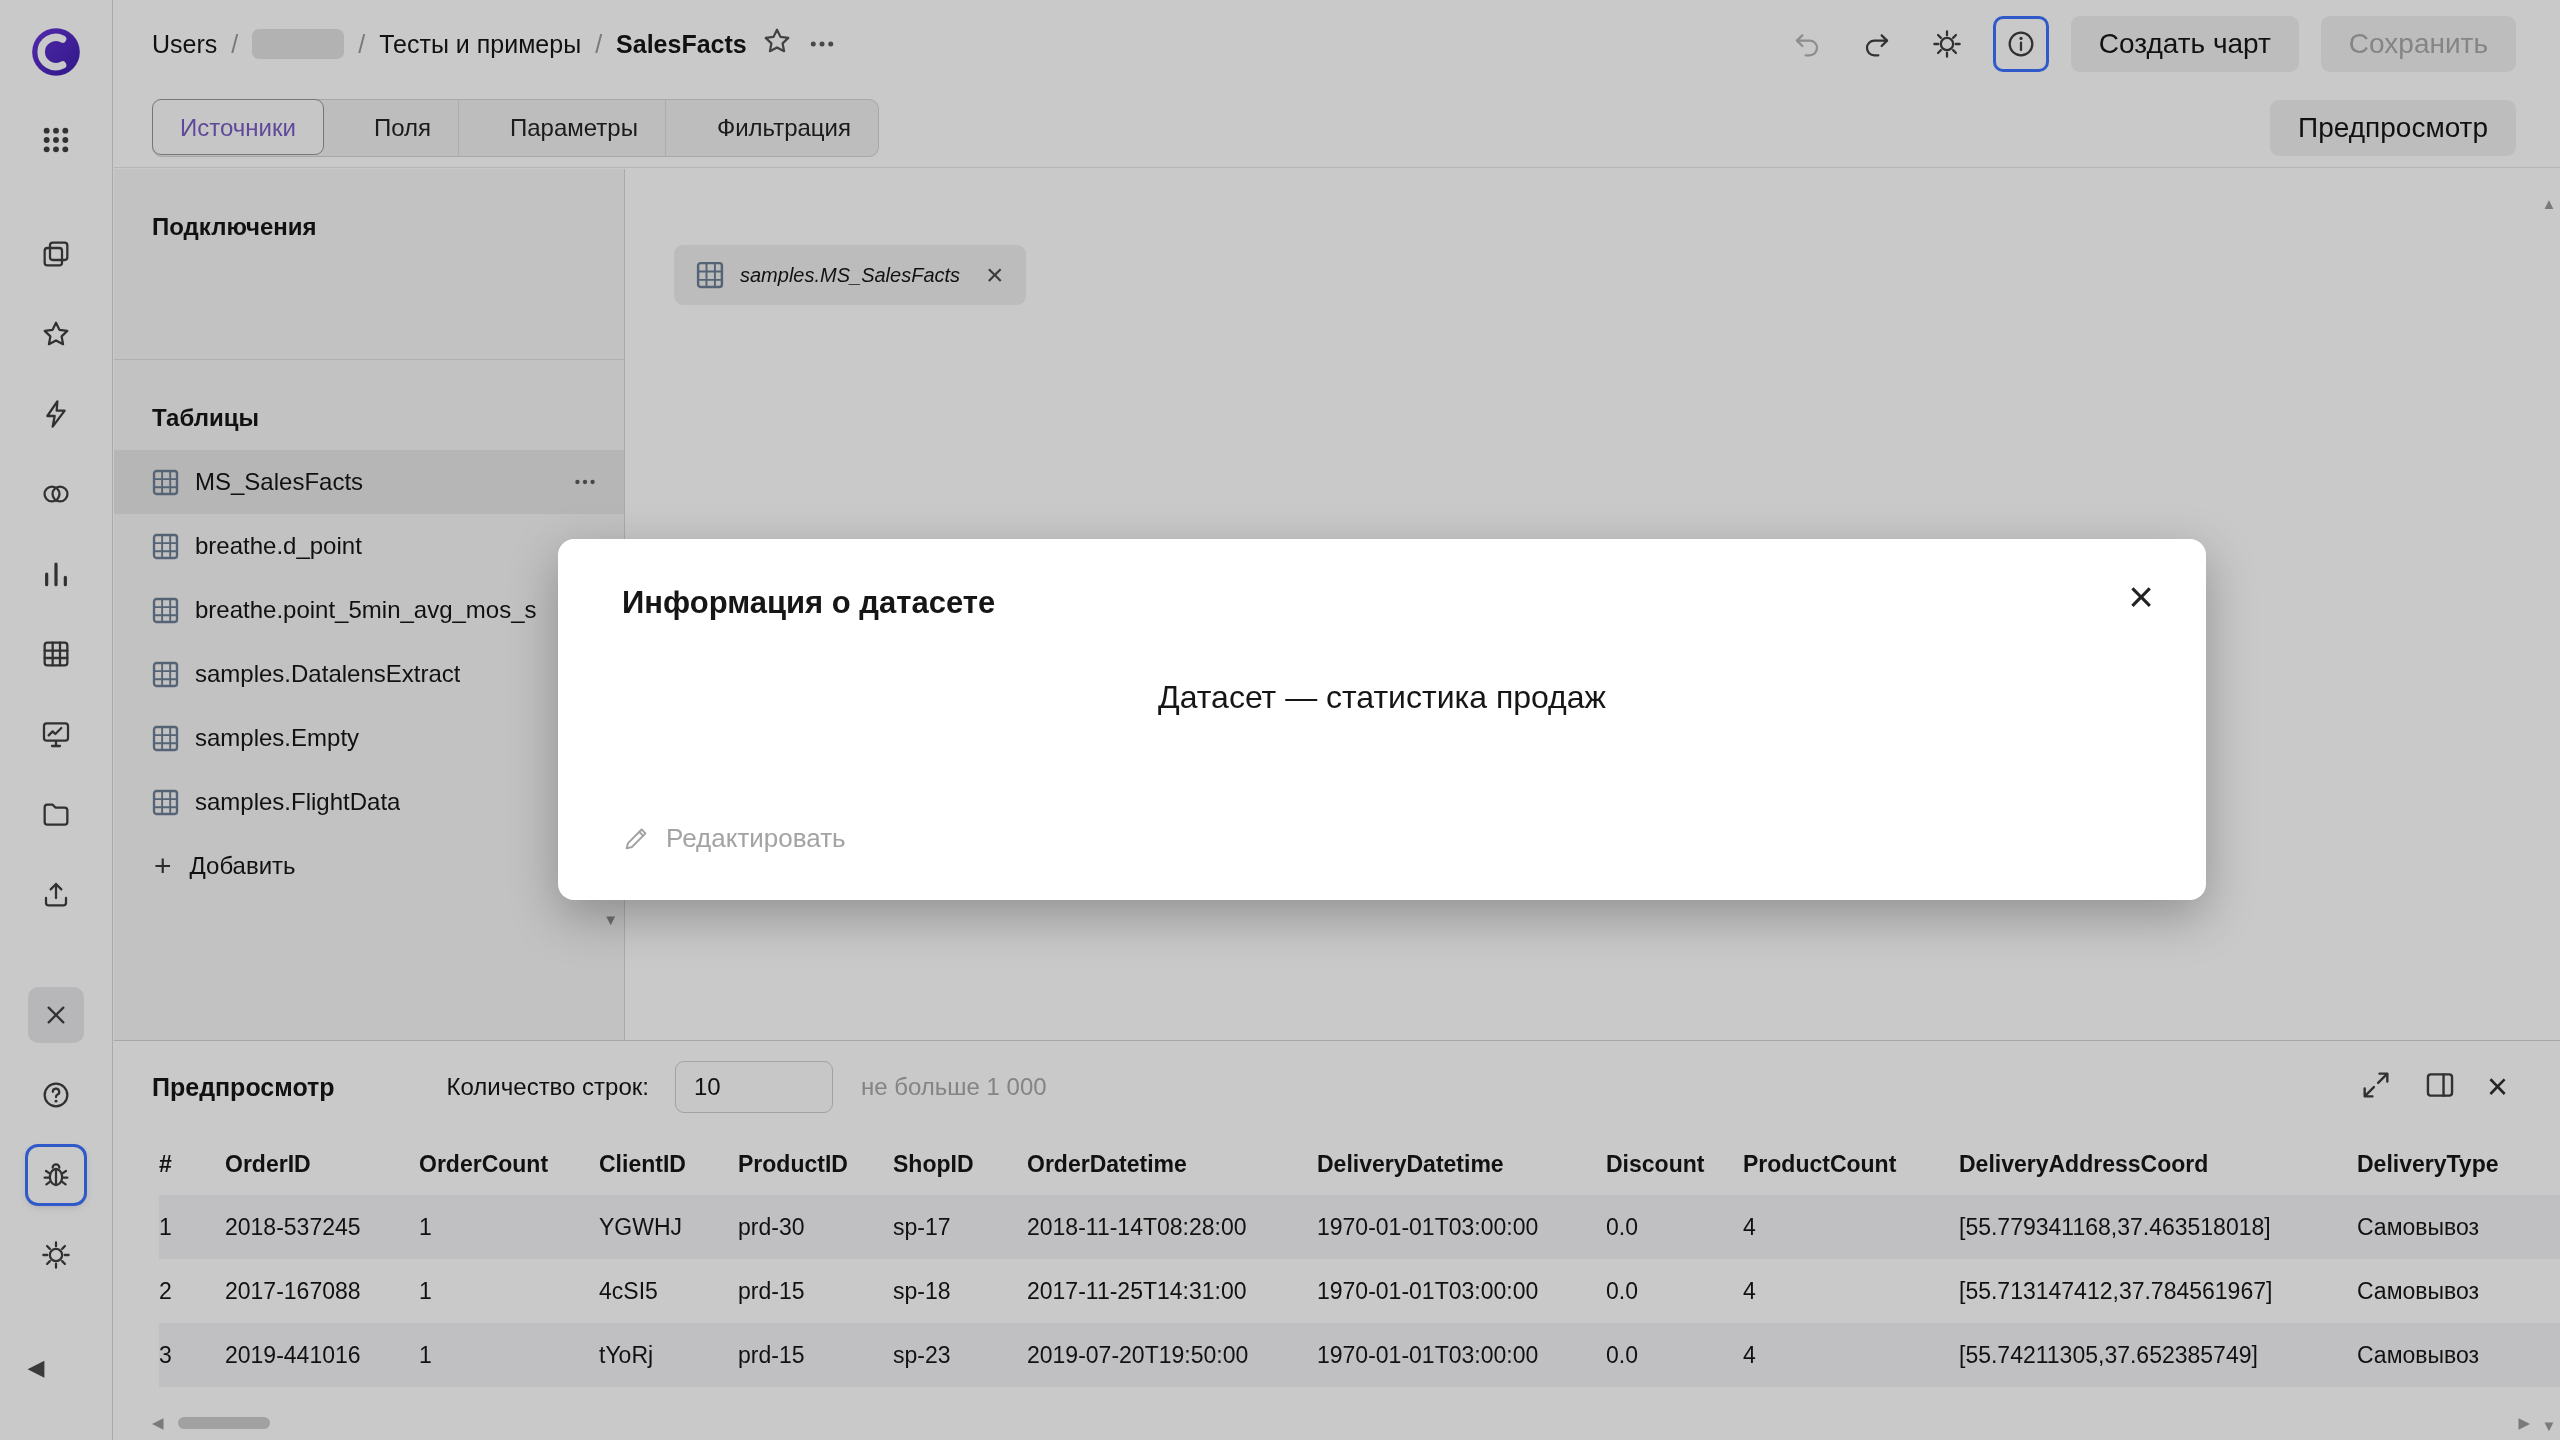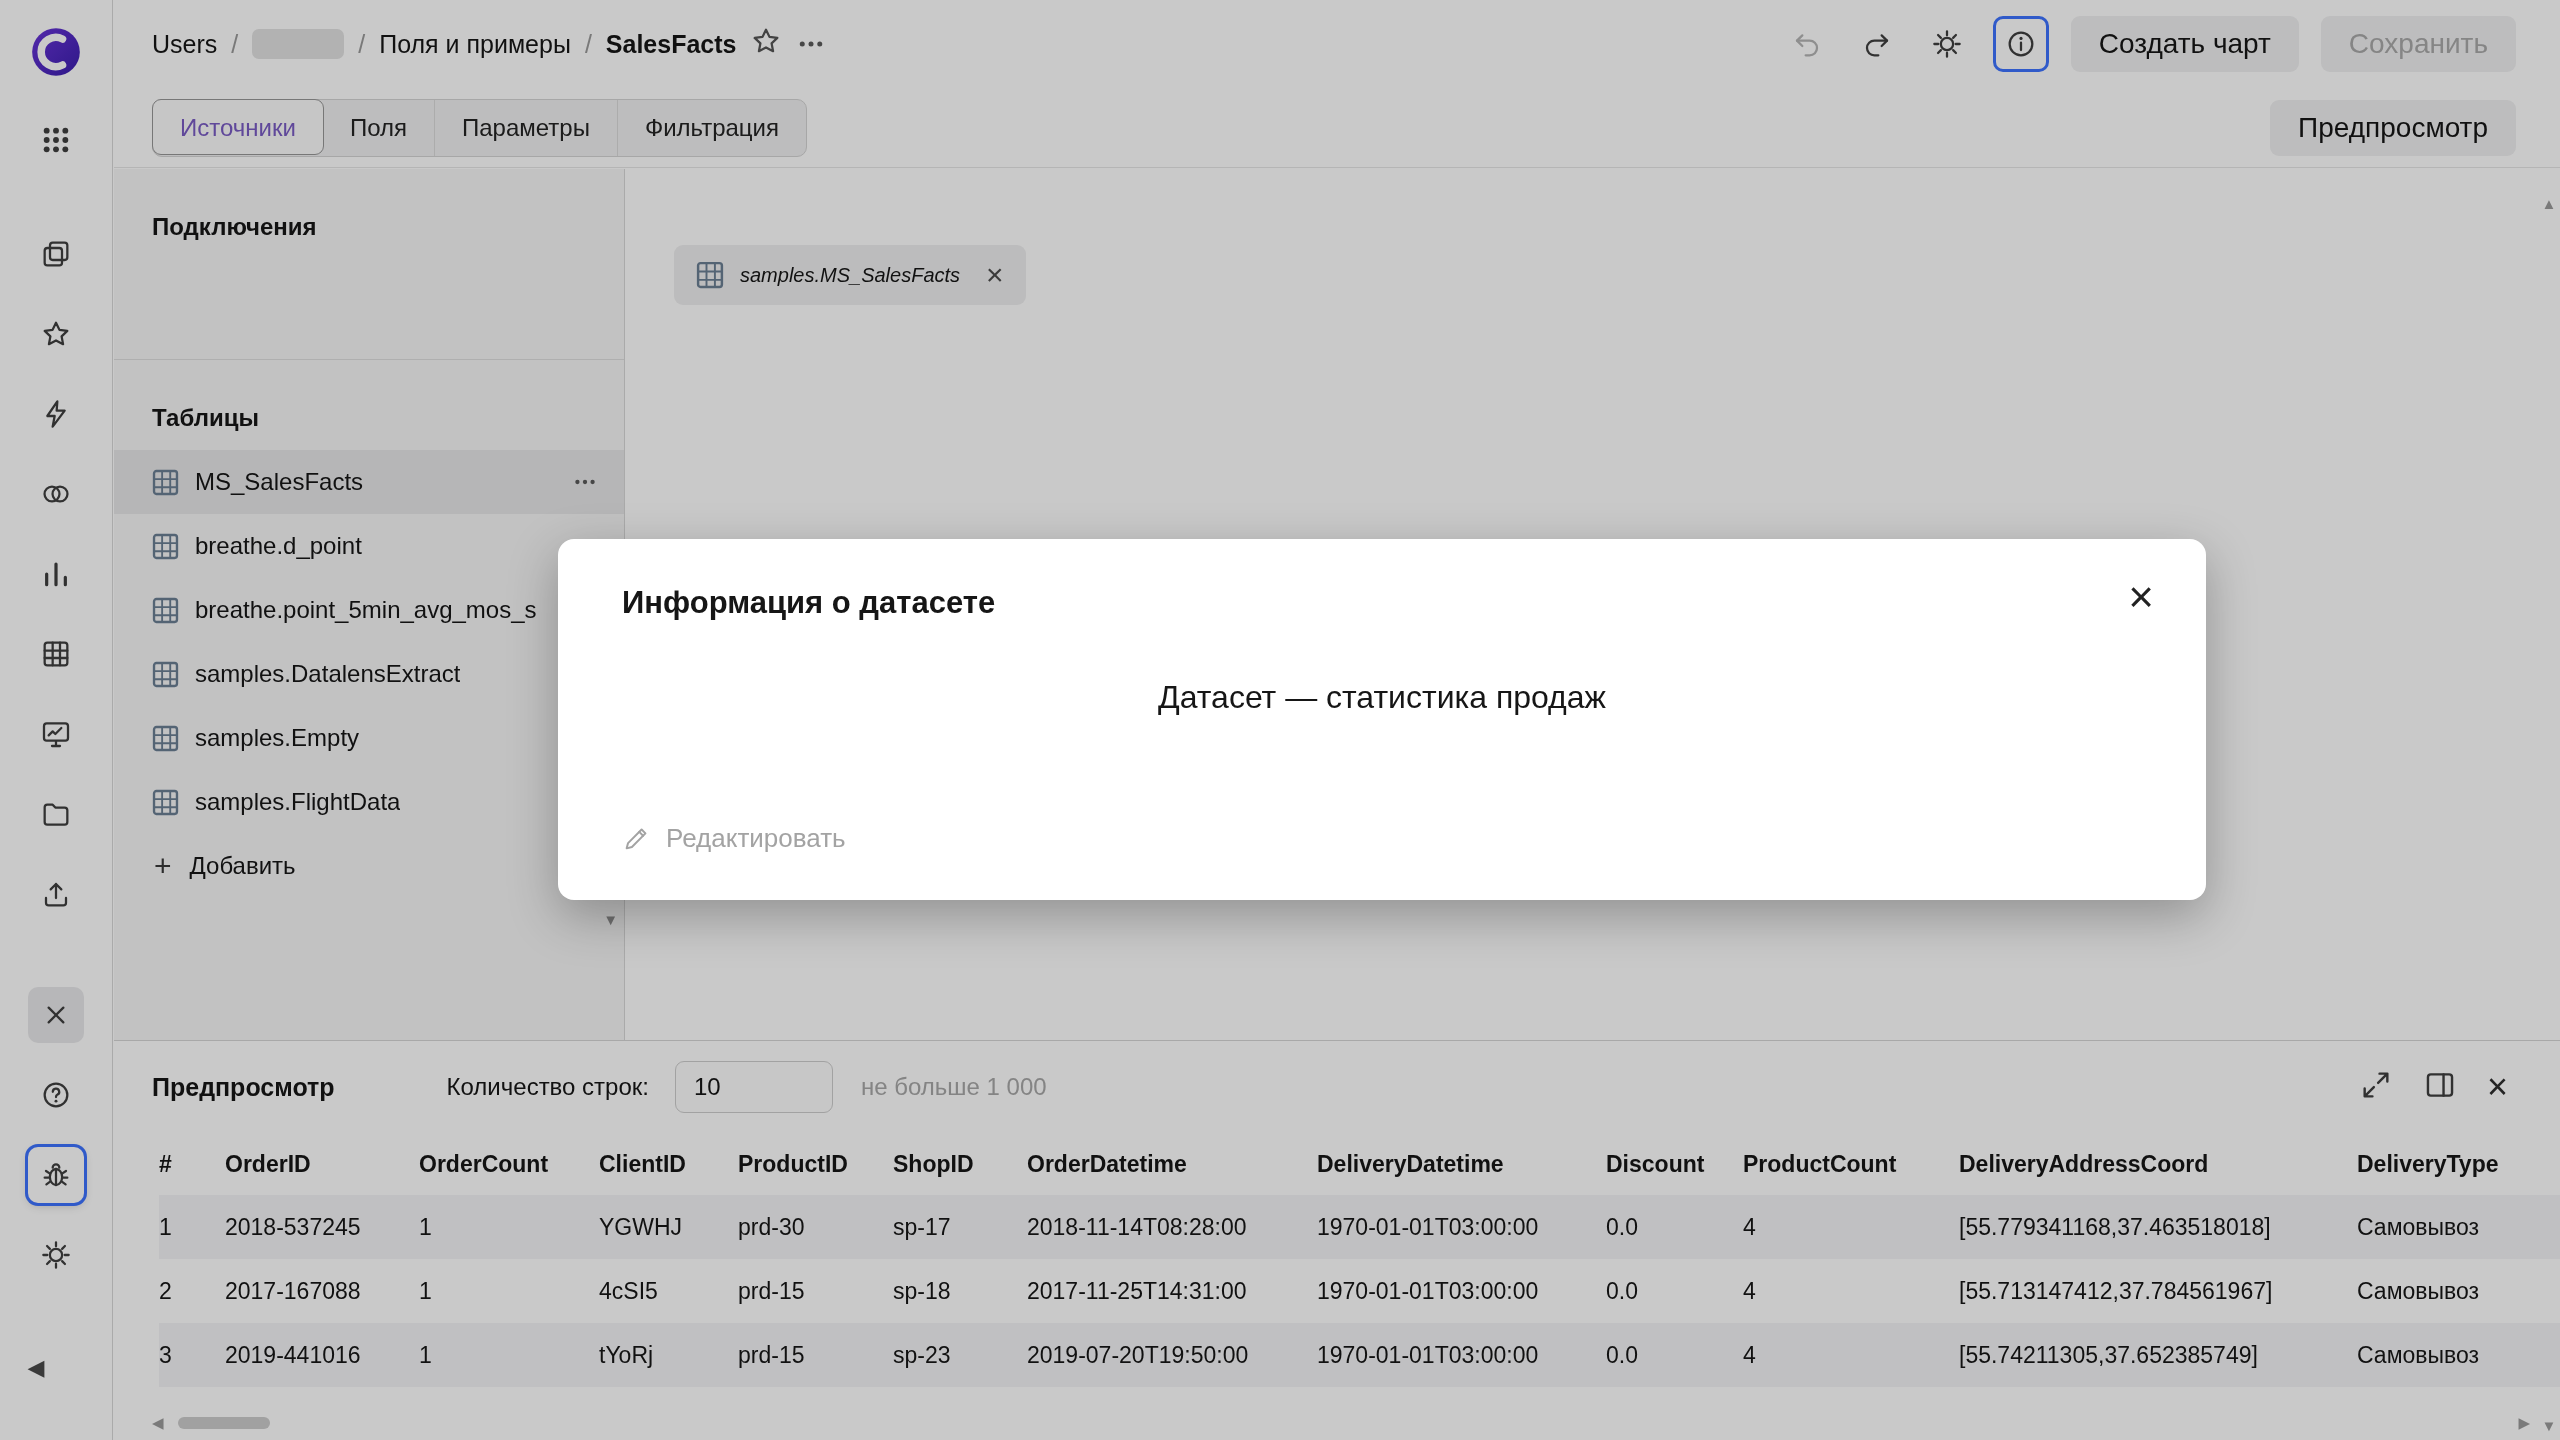--- a/index.html
+++ b/index.html
@@ -38,21 +38,21 @@
   .iconbtn svg { width:32px; height:32px; }
   .dim-icon .s { stroke:#b4b4b4; }
   .focus-ring { border:3px solid #3d73ff; border-radius:10px; width:56px; height:56px; }
   .btn { height:56px; border-radius:9px; background:#f0f0f1; border:none; font-size:28px;
          font-family:inherit; padding:0 28px; color:#161616; display:flex; align-items:center; }
   .btn.disabled { color:#a9a9a9; }
 
   
   .tabbar { position:absolute; left:114px; top:88px; right:0; height:80px; background:#fff;
             display:flex; align-items:center; padding:0 44px 0 38px; border-bottom:1px solid #e6e6e6; }
-  .seg { display:flex; border:1px solid #d4d4d4; border-radius:10px; background:#f0f0f1; }
+  .seg { display:flex; border:1px solid #d4d4d4; border-radius:10px; background:#f0f0f1;gap:24px; }
   .tab { height:56px; line-height:56px; padding:0 27px; font-size:24px; color:#242424;
          border-right:1px solid #dadada; }
   .tab:last-child { border-right:none; }
   .tab.active { background:#fbfbfc; border:1px solid #979797; border-radius:9px; margin:-1px;
                 color:#7a5cc4; }
   .tabbar .btn { margin-left:auto; }
 
   
   .left-panel { position:absolute; left:114px; top:169px; width:511px; bottom:400px;
                 background:#f6f6f7; border-right:1px solid #d8d8d8; overflow:hidden; }
@@ -237,21 +237,21 @@
     </div>
     <div class="collapse-btn">◀</div>
   </aside>
 
   <header class="topbar">
     <div class="crumbs">
       <span>Users</span>
       <span class="sep">/</span>
       <span class="redacted"></span>
       <span class="sep">/</span>
-      <span>Поля и примеры</span>
+      <span>Тесты и примеры</span>
       <span class="sep">/</span>
       <span class="crumb-current">SalesFacts</span>
       <span class="star-btn">
         <svg viewBox="0 0 24 24">
             <path class="s" style="stroke:#555" d="M12 3.5l2.6 5.4 5.9.8-4.3 4.1 1.1 5.8-5.3-2.8-5.3 2.8 1.1-5.8-4.3-4.1 5.9-.8z"></path>
           </svg>
       </span>
       <span class="dots-ic">
         <svg viewBox="0 0 24 24">
             <g fill="#5a5a5a">

